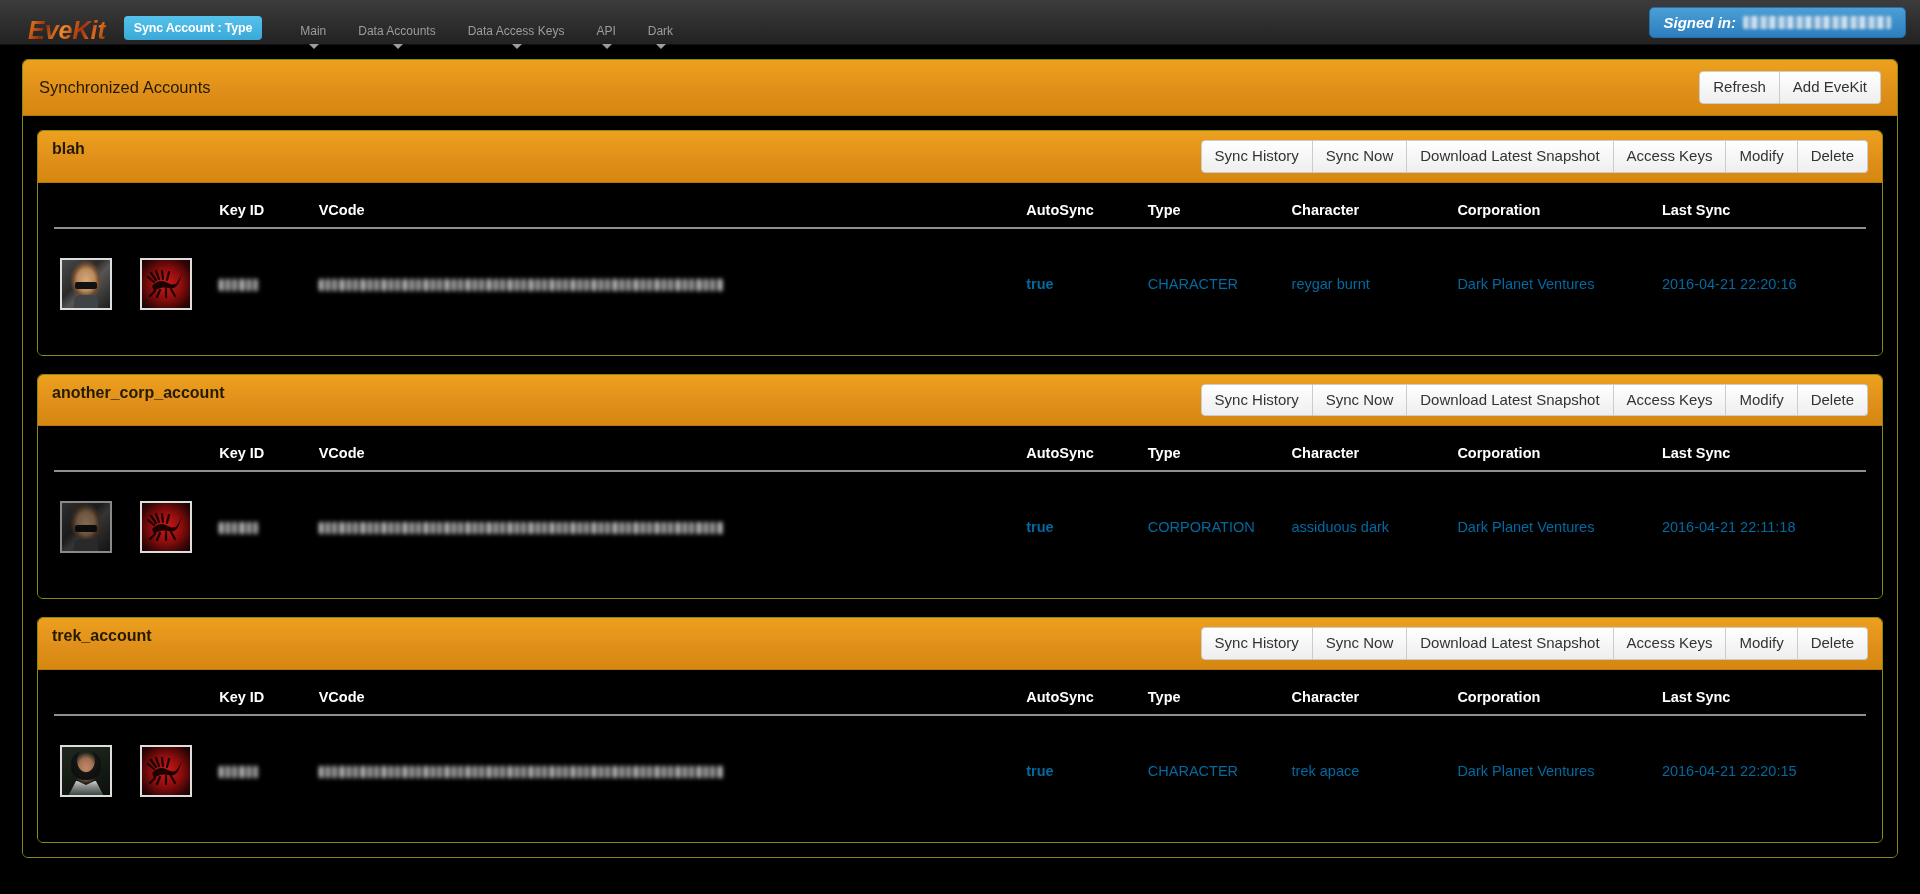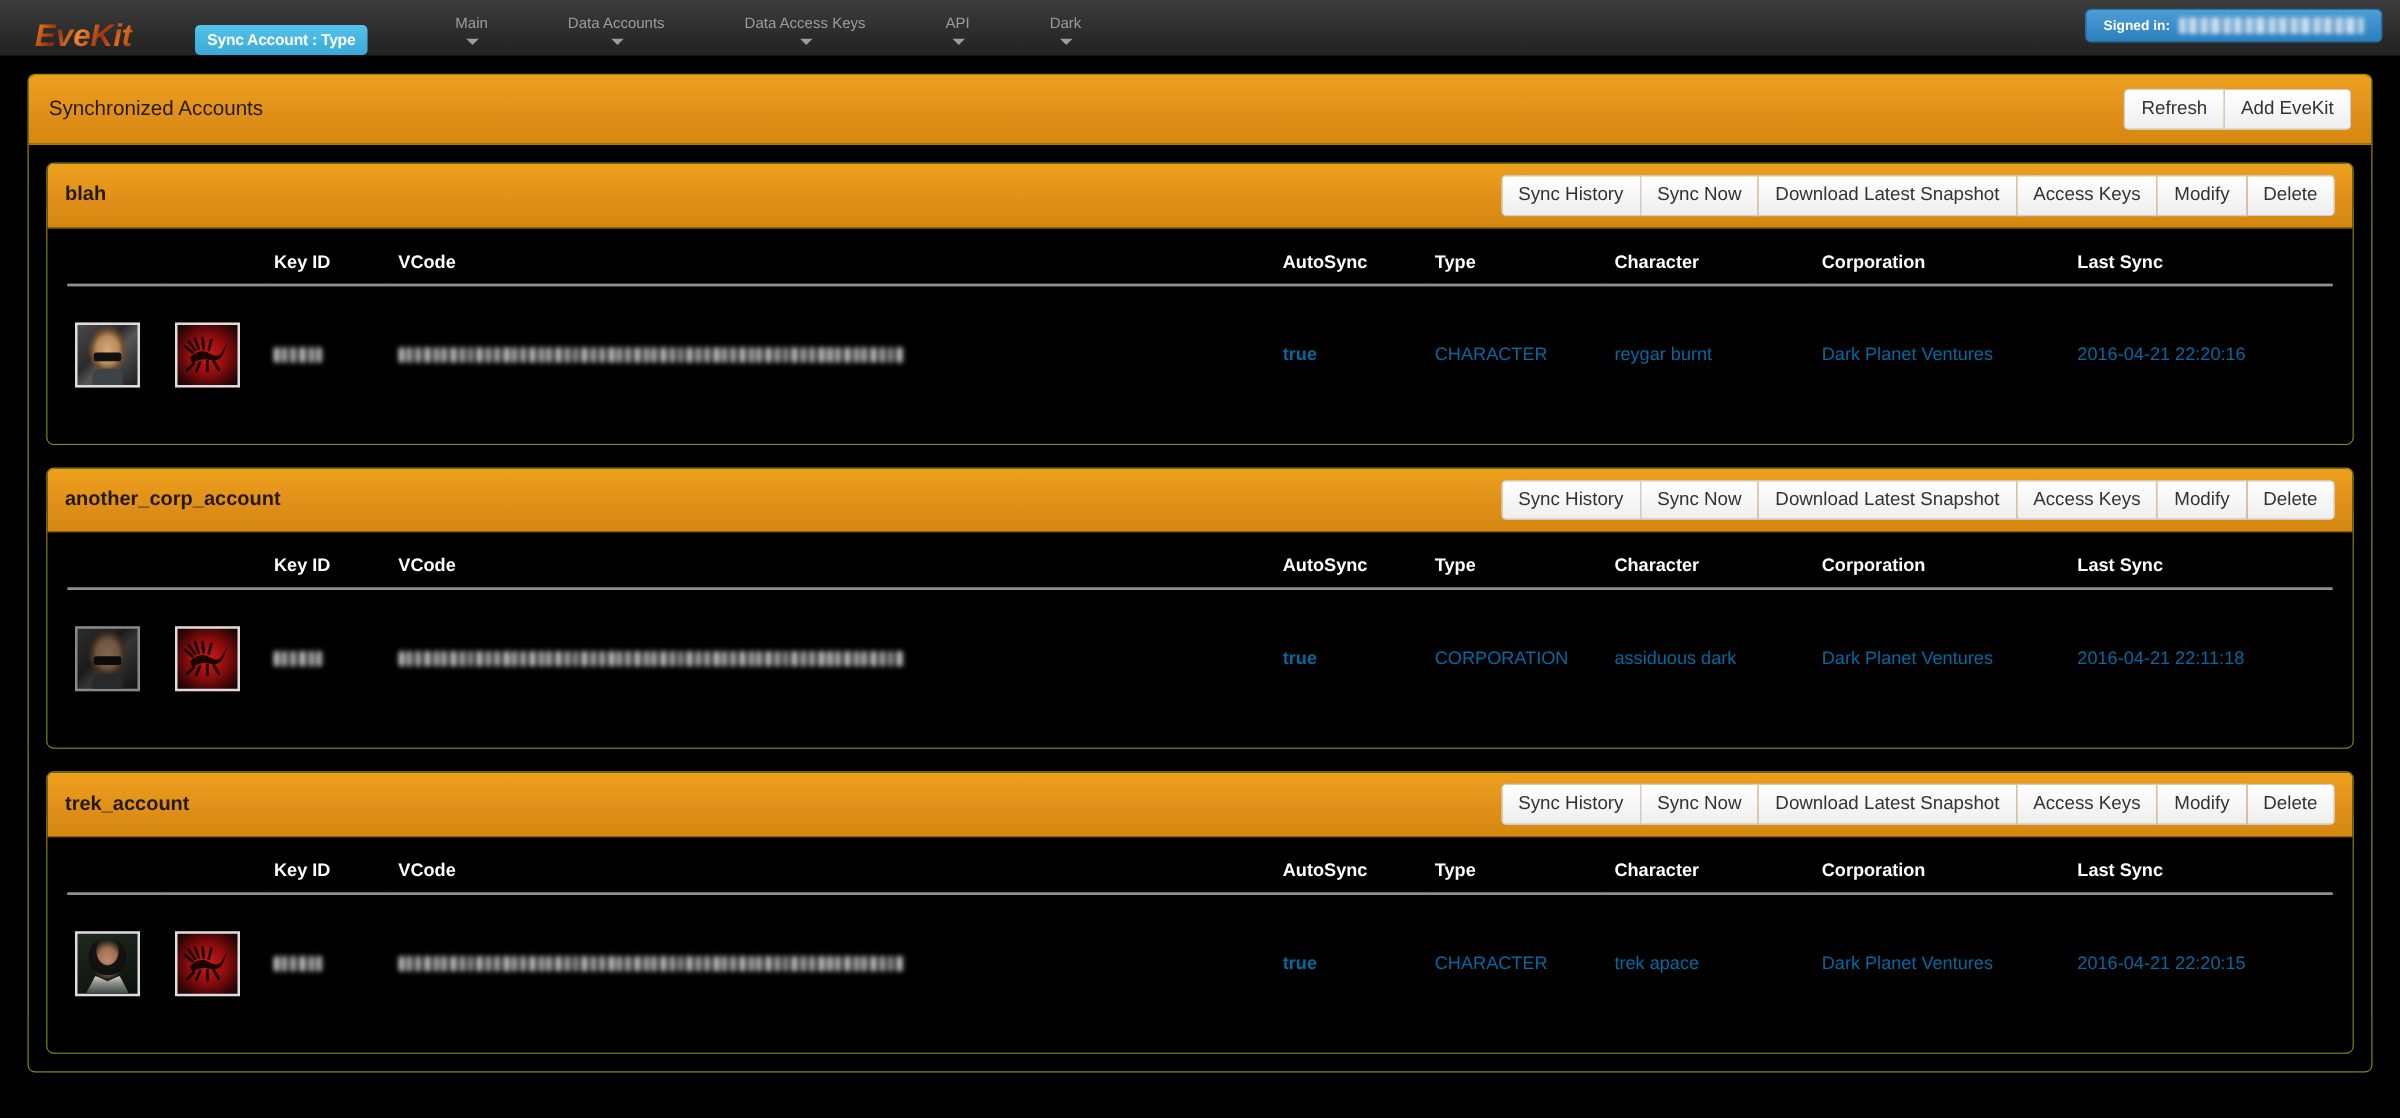--- a/index.html
+++ b/index.html
@@ -11,23 +11,22 @@
     overflow: hidden;
   }
 
   
   .navbar {
     position: relative;
     height: 45px;
     background: linear-gradient(to bottom, #3c3c3c 0%, #222222 100%);
     border-bottom: 1px solid #101010;
     display: flex;
-    align-items: flex-end;
-    padding: 0 14px;
-    gap: 32px;
+    align-items: flex-start;
+    padding: 16px 14px;
   }
   .brand {
     font-size: 25px;
     font-weight: bold;
     font-style: italic;
     letter-spacing: 0px;
     margin-right: 18px;
     padding-left: 14px;
     background: linear-gradient(115deg,#b03a12 0%,#e8761f 18%,#8e2a0c 34%,#f08a2a 52%,#a33211 70%,#e2701c 86%,#7d2408 100%);
     -webkit-background-clip: text;
@@ -68,26 +67,27 @@
   }
   .signed-in {
     position: absolute;
     right: 14px;
     top: 7px;
     background: linear-gradient(to bottom,#4d9ed6 0%,#2b7fbe 100%);
     border: 1px solid #2470a8;
     border-radius: 5px;
     padding: 6px 14px;
     color: #ffffff;
-    font-size: 11px;
+    font-size: 15px;
     font-weight: bold;
     display: flex;
     align-items: center;
     gap: 7px;
     cursor: pointer;
+    font-style: italic;
   }
   .redacted {
     display: inline-block;
     height: 13px;
     width: 148px;
     border-radius: 2px;
     background: repeating-linear-gradient(90deg,
       rgba(205,222,235,.95) 0px, rgba(205,222,235,.95) 5px,
       rgba(150,185,215,.75) 5px, rgba(150,185,215,.75) 9px,
       rgba(215,230,242,.95) 9px, rgba(215,230,242,.95) 14px,
@@ -147,21 +147,21 @@
     margin-bottom: 18px;
     background: #000000;
     overflow: hidden;
   }
   .acct-panel:last-child { margin-bottom: 0; }
   .acct-heading {
     background: linear-gradient(to bottom,#eda01d 0%,#e0901a 55%,#d5870f 100%);
     border-bottom: 1px solid #b5760f;
     padding: 9px 14px;
     display: flex;
-    align-items: center;
+    align-items: flex-start;
     justify-content: space-between;
     min-height: 44px;
     gap: 37px;
   }
   .acct-title {
     color: #241a02;
     font-size: 16px;
     font-weight: bold;
   }
   .acct-body {

